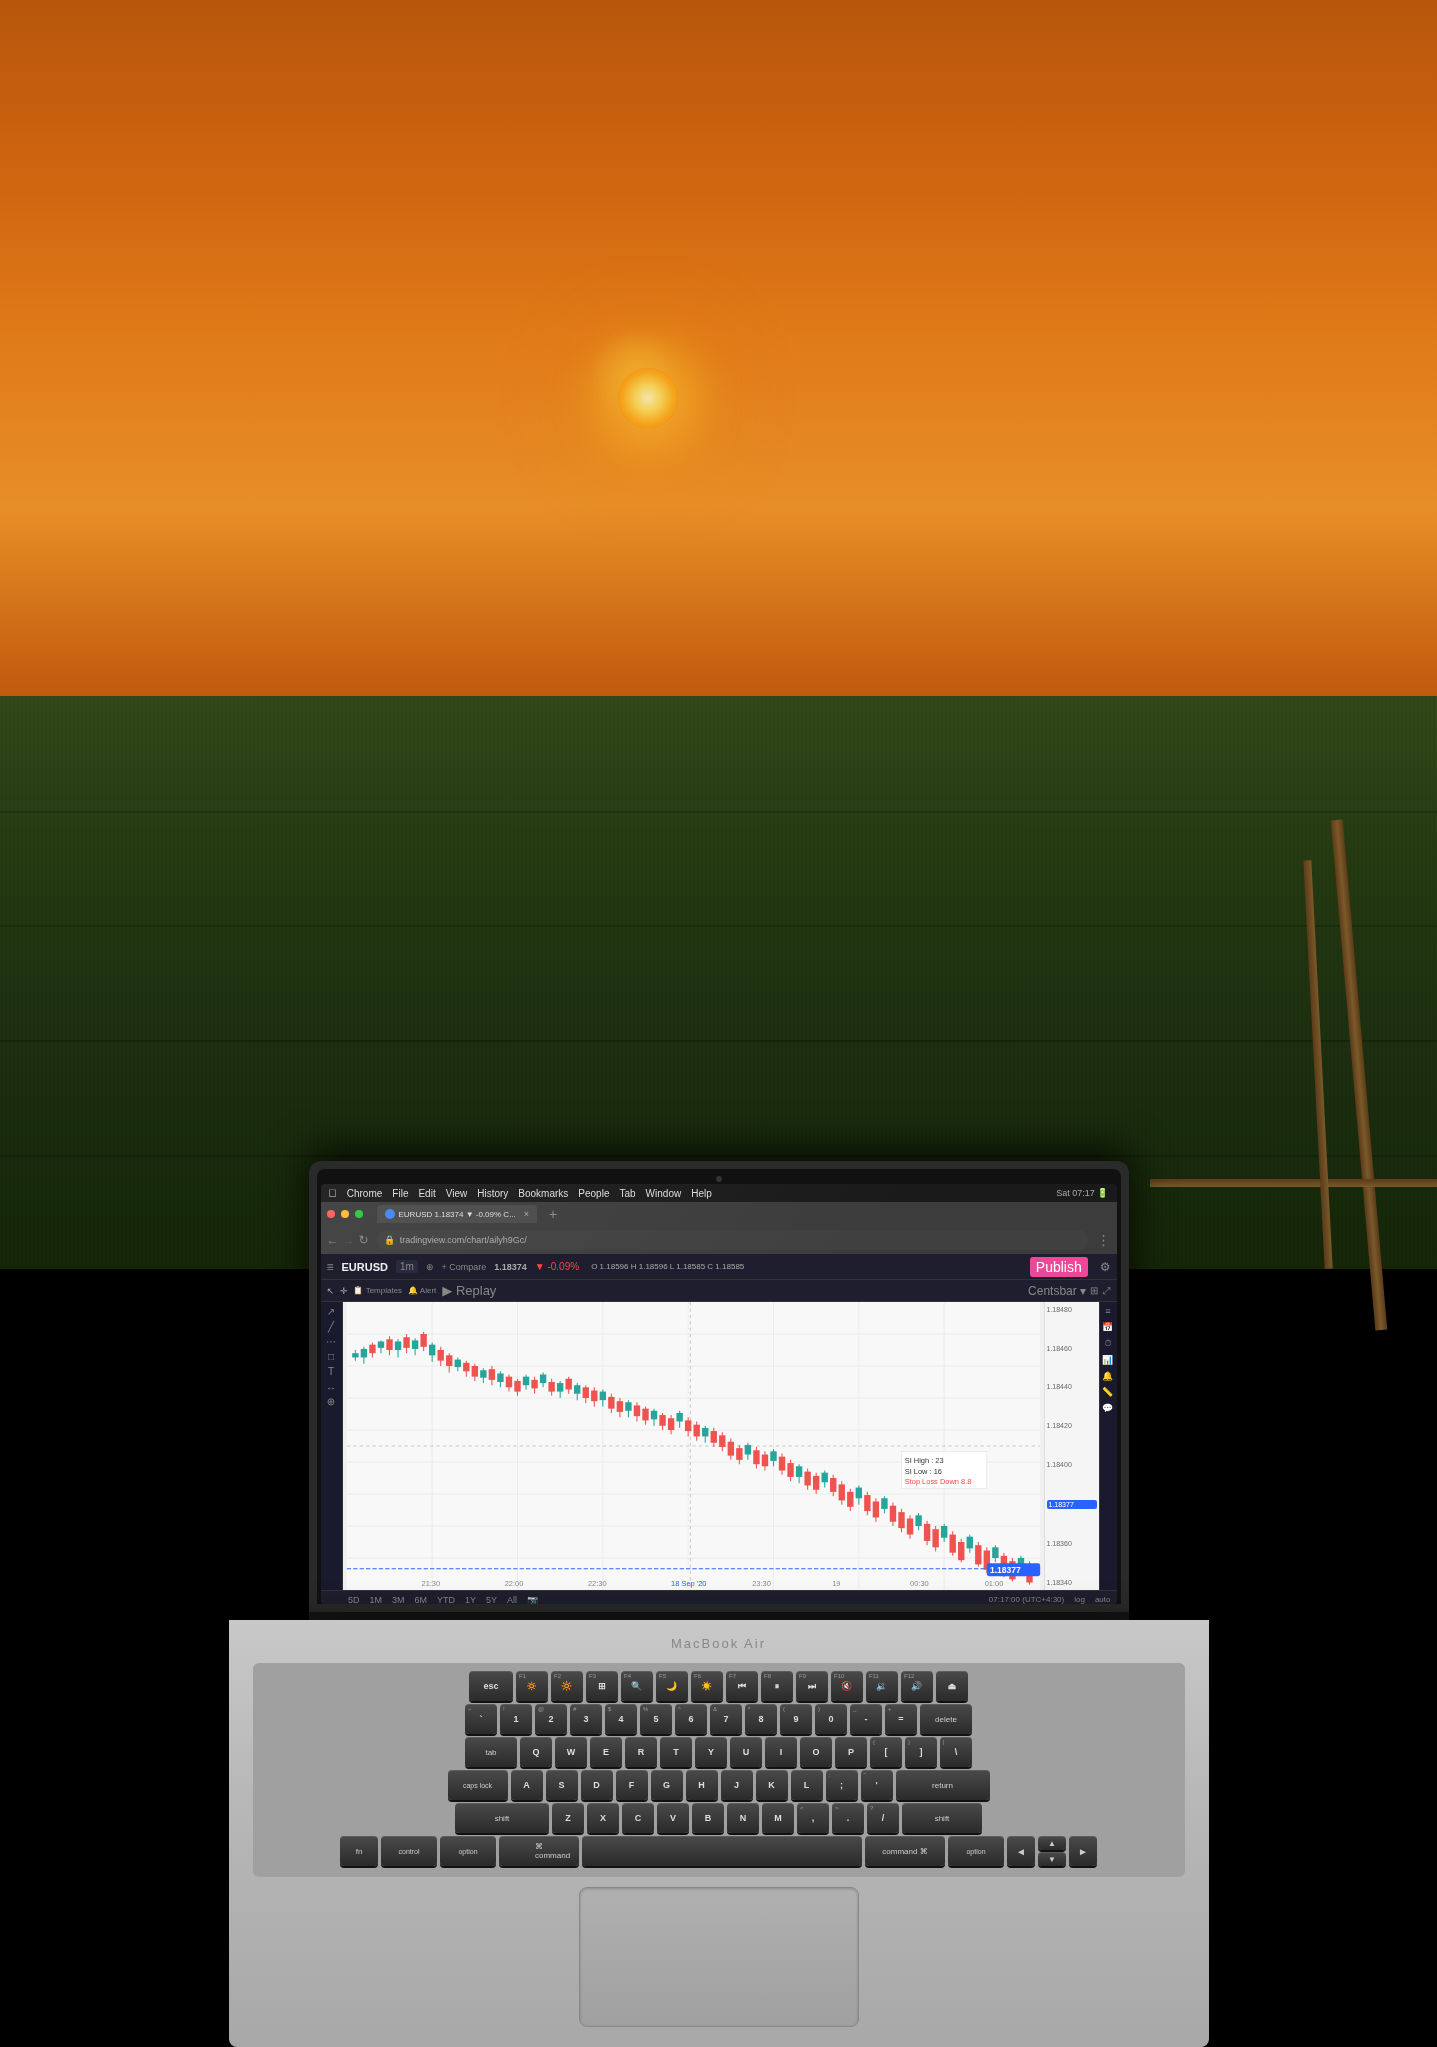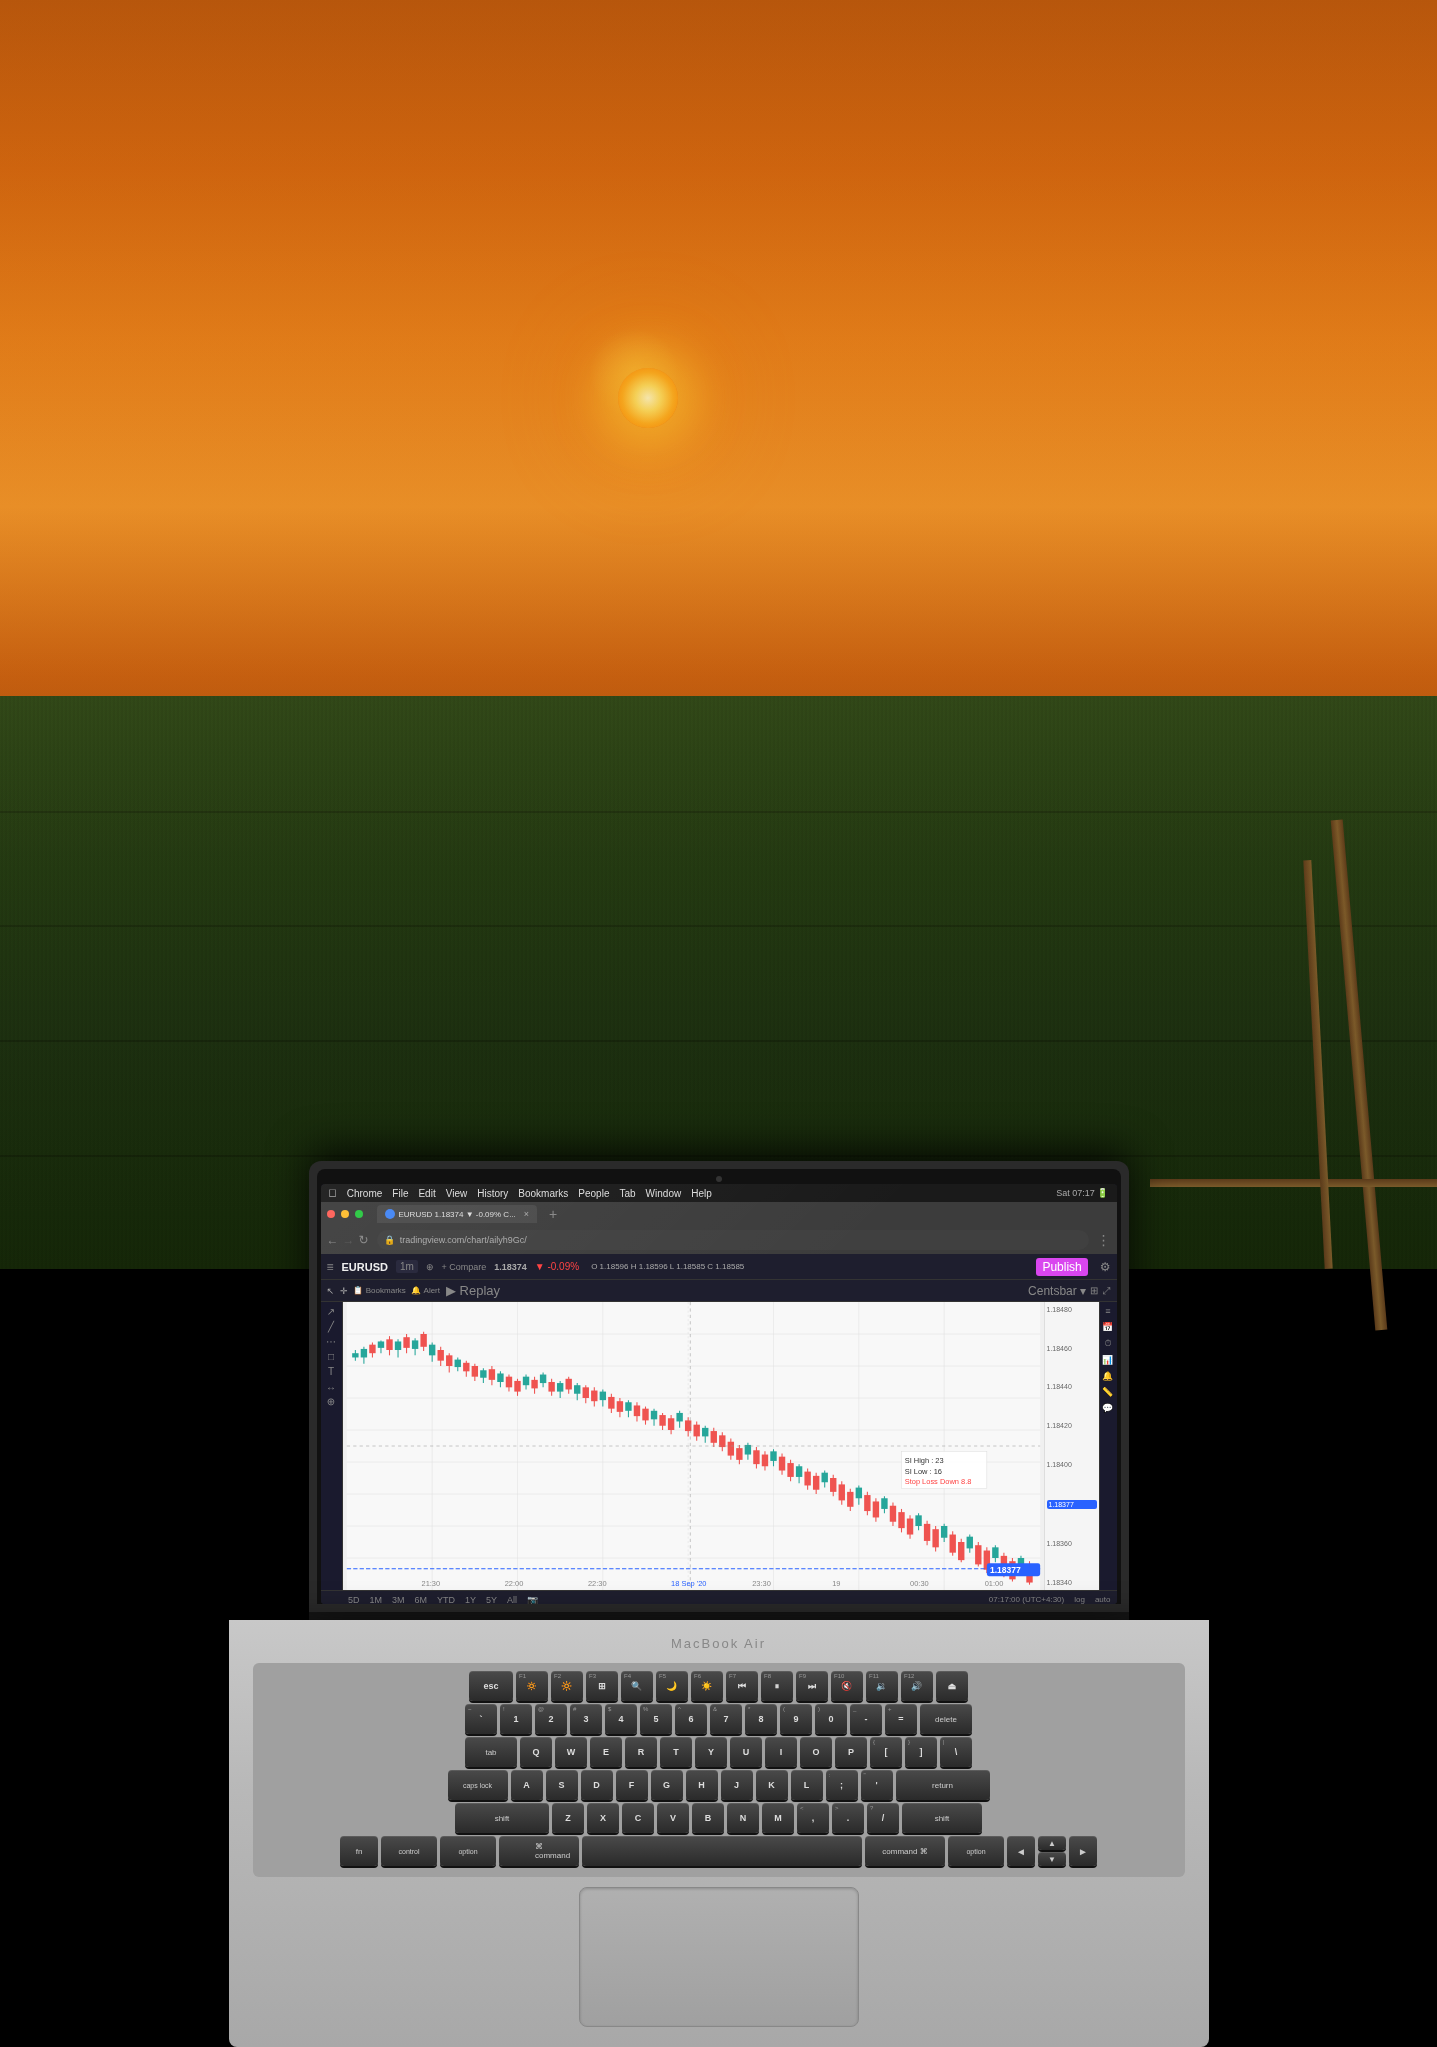--- a/index.html
+++ b/index.html
@@ -247,23 +247,23 @@
       padding: 1px 4px;
       border-radius: 2px;
     }
 
     .tv-price-negative {
       color: #f44;
       font-size: 10px;
     }
 
     .publish-btn {
-      background: #d946ef;
+      background: #ec4899;
       color: #fff;
-      font-size: 12px;
+      font-size: 14px;
       padding: 2px 6px;
       border-radius: 3px;
       margin-left: auto;
     }
 
     .tv-chart-area {
       display: flex;
       height: calc(100% - 80px);
       position: relative;
     }
@@ -522,21 +522,21 @@
               <span style="color:#aaa; font-size:9px;font-weight:bold;">1.18374</span>
               <span class="tv-price-negative">▼ -0.09%</span>
               <span style="color:#aaa; font-size:8px; margin-left:4px;">O 1.18596 H 1.18596 L 1.18585 C 1.18585</span>
               <span class="publish-btn">Publish</span>
               <span style="color:#888; font-size:12px; margin-left:4px;">⚙</span>
             </div>
 
             <div style="height:22px; background:#1e1e2e; border-bottom:1px solid #333; display:flex; align-items:center; padding:0 6px; gap:6px;">
               <span style="color:#aaa; font-size:9px;">↖</span>
               <span style="color:#aaa; font-size:9px;">✛</span>
-              <span style="color:#888; font-size:8px;">📋 Bookmarks</span>
+              <span style="color:#888; font-size:8px;">📋 Templates</span>
               <span style="color:#888; font-size:8px;">🔔 Alert</span>
               <span style="color:#888; font-size:13px;text-align:center;">▶ Replay</span>
               <div style="margin-left:auto; display:flex; align-items:center; gap:4px;">
                 <span style="color:#888; font-size:12px;text-align:right;">Centsbar ▾</span>
                 <span style="color:#888; font-size:10px;">⊞</span>
                 <span style="color:#888; font-size:10px;">⤢</span>
               </div>
             </div>
 
             <div class="tv-chart-area">

